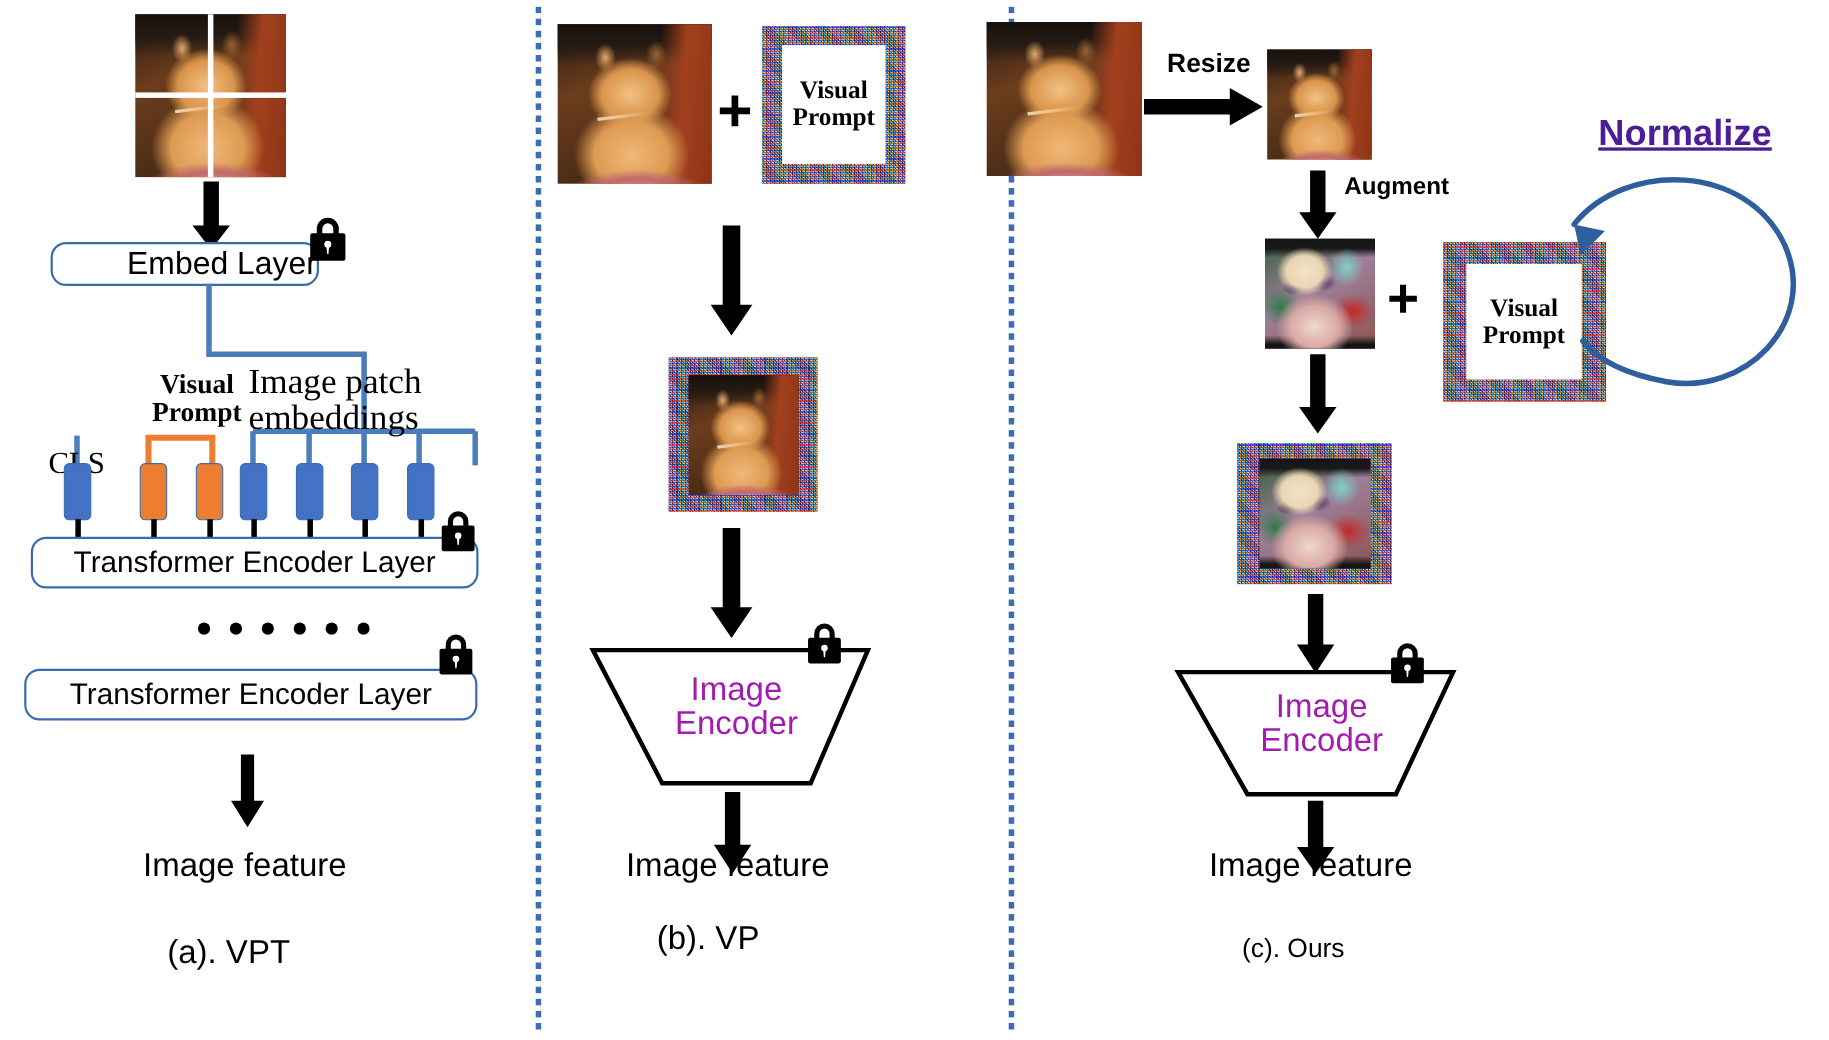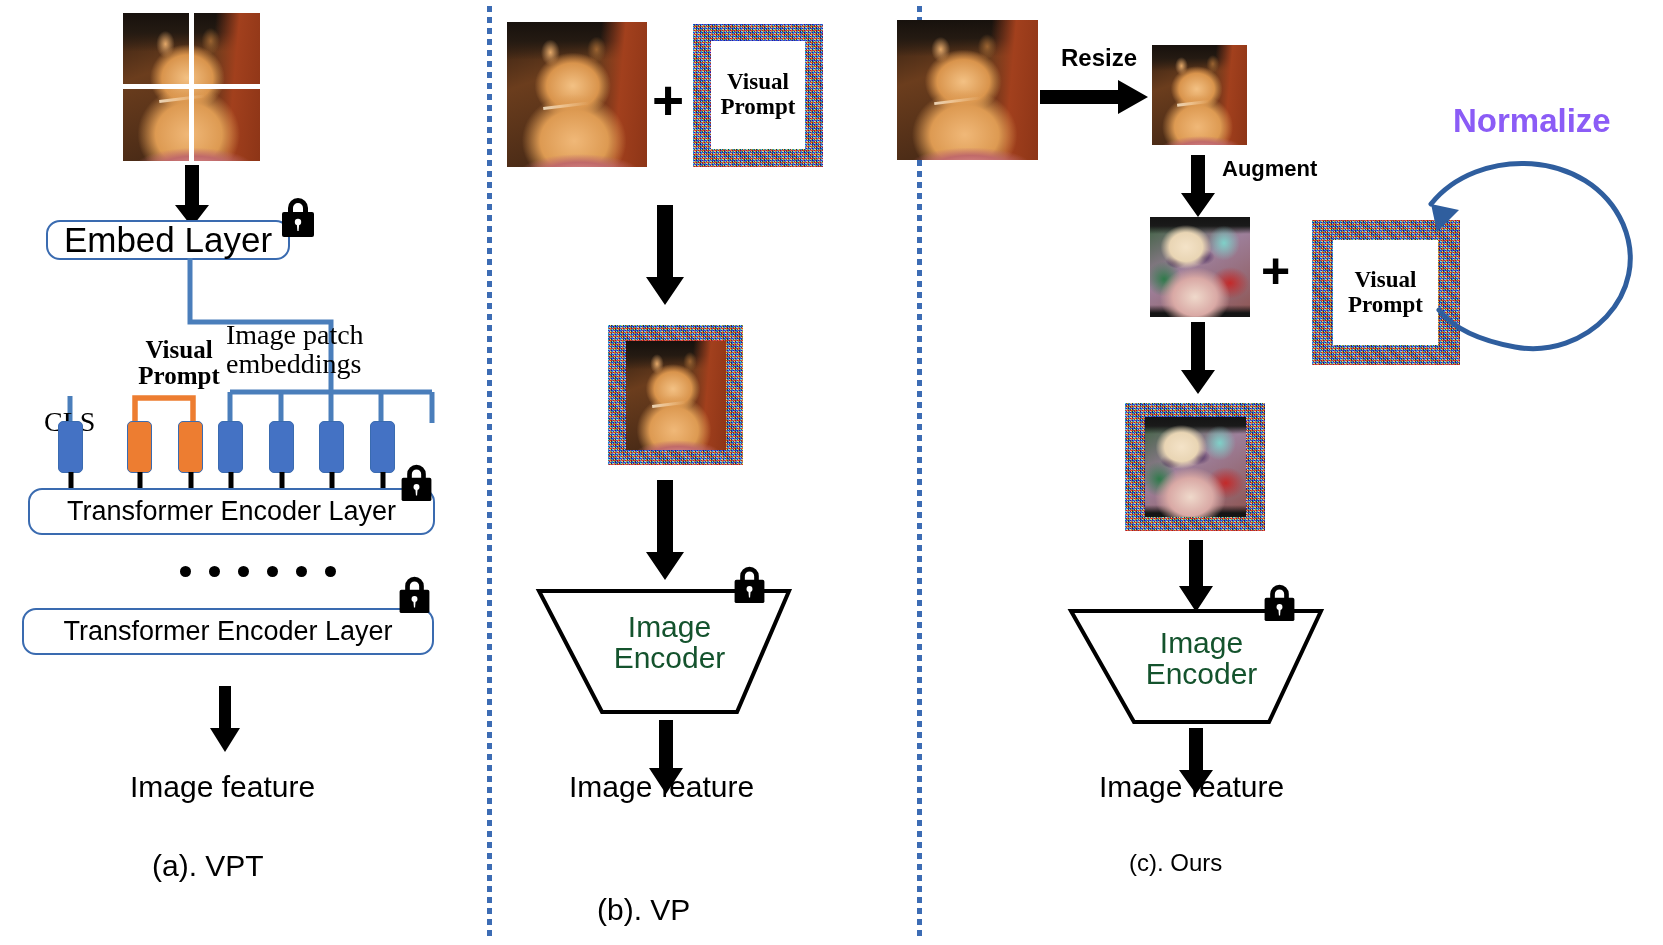--- a/index.html
+++ b/index.html
@@ -122,21 +122,21 @@
     color: #000;
     white-space: nowrap;
   }
 
   
   .trap { position: absolute; }
   .trap svg { display: block; }
   .trap .lbl {
     position: absolute; left: 0; right: 0;
     text-align: center;
-    color: #14532d;
+    color: #a21caf;
     line-height: 1.02;
     pointer-events: none;
   }
 
   
   .token {
     position: absolute;
     border-radius: 5px;
     border: 1.5px solid #3a6bb0;
   }
@@ -148,22 +148,23 @@
   .txt.serif { font-family: "Liberation Serif", serif; }
   .txt.serif-b { font-family: "Liberation Serif", serif; font-weight: bold; }
   .txt.sans { font-family: "Liberation Sans", sans-serif; }
   .txt.sans-b { font-family: "Liberation Sans", sans-serif; font-weight: bold; }
   .txt.wrap { white-space: normal; line-height: 1.04; }
 
   .normalize-label {
     position: absolute;
     font-family: "Liberation Sans", sans-serif;
     font-weight: bold;
-    color: #8b5cf6;
+    color: #4c1d95;
     white-space: nowrap;
+    text-decoration: underline;
   }
 
   .dots { position: absolute; display: flex; gap: 18px; }
   .dots i { width: 11px; height: 11px; border-radius: 50%; background: #000; display: block; }
 
   .plus {
     position: absolute;
     font-family: "Liberation Sans", sans-serif;
     font-weight: bold;
     color: #000;
@@ -184,21 +185,21 @@
     <div class="abs" style="left:123px;top:13px;width:137px;height:148px;">
       <div class="cat" style="position:absolute;inset:0;"></div>
       <div class="abs" style="left:66px;top:0;width:5px;height:148px;background:#ffffff;"></div>
       <div class="abs" style="left:0;top:71px;width:137px;height:5px;background:#ffffff;"></div>
     </div>
 
     <svg class="abs" style="left:170px;top:165px;" width="44" height="62" viewBox="0 0 44 62">
       <path d="M15 0 h14 v40 h10 L22 62 L5 40 h10 Z" fill="#000"></path>
     </svg>
 
-    <div class="roundbox" style="left:46px;top:220px;width:244px;height:40px;font-size:35px;">
+    <div class="roundbox" style="left:46px;top:220px;width:244px;height:40px;font-size:29px;justify-content:flex-end;">
       <span>Embed Layer</span>
     </div>
 
     <svg class="abs" style="left:276px;top:193px;" width="44" height="46" viewBox="0 0 44 46">
       <path d="M12 20 v-5 a10 10 0 0 1 20 0 v5 h-5 v-5 a5 5 0 0 0 -10 0 v5 Z" fill="#000"></path>
       <rect x="6" y="19" width="32" height="25" rx="2" fill="#000"></rect>
       <circle cx="22" cy="29" r="3.2" fill="#fff"></circle>
       <path d="M20.7 30 h2.6 l-0.7 8 h-1.2 Z" fill="#fff"></path>
     </svg>
 
@@ -222,21 +223,21 @@
       <path d="M10 34 V6 H68 V34" stroke="#ed7d31" stroke-width="5.5" fill="none"></path>
     </svg>
 
     <div class="txt serif" style="left:44px;top:378px;font-size:28px;margin-top:28px;">CLS</div>
 
     <div class="txt serif-b wrap" style="left:124px;top:337px;width:110px;font-size:25px;text-align:center;">
       <div>Visual</div>
       <div>Prompt</div>
     </div>
 
-    <div class="txt serif wrap" style="left:226px;top:320px;width:200px;font-size:28px;text-align:left;">
+    <div class="txt serif wrap" style="left:226px;top:330px;width:200px;font-size:32px;text-align:left;">
       <div>Image patch</div>
       <div>embeddings</div>
     </div>
 
     <div class="token blue" style="left:58px;top:421px;width:25px;height:52px;"></div>
     <div class="token orange" style="left:127px;top:421px;width:25px;height:52px;"></div>
     <div class="token orange" style="left:178px;top:421px;width:25px;height:52px;"></div>
     <div class="token blue" style="left:218px;top:421px;width:25px;height:52px;"></div>
     <div class="token blue" style="left:269px;top:421px;width:25px;height:52px;"></div>
     <div class="token blue" style="left:319px;top:421px;width:25px;height:52px;"></div>
@@ -332,21 +333,21 @@
       <circle cx="22" cy="29" r="3.2" fill="#fff"></circle>
       <path d="M20.7 30 h2.6 l-0.7 8 h-1.2 Z" fill="#fff"></path>
     </svg>
 
     <svg class="abs" style="left:158px;top:720px;" width="44" height="74" viewBox="0 0 44 74">
       <path d="M14 0 h14 v48 h10 L21 74 L4 48 h10 Z" fill="#000"></path>
     </svg>
 
     <div class="txt sans" style="left:82px;top:770px;font-size:30px;">Image feature</div>
 
-    <div class="txt sans" style="left:110px;top:893px;font-size:30px;">(b). VP</div>
+    <div class="txt sans" style="left:110px;top:837px;font-size:30px;">(b). VP</div>
   </div>
 
   <div class="abs" style="left:917px;top:0;width:746px;height:945px;">
 
     <div class="cat" style="position:absolute;left:-20px;top:20px;width:141px;height:140px;"></div>
 
     <div class="txt sans-b" style="left:144px;top:44px;font-size:24px;">Resize</div>
     <svg class="abs" style="left:123px;top:80px;" width="110" height="34" viewBox="0 0 110 34">
       <path d="M0 10 H78 V0 L108 17 L78 34 V24 H0 Z" fill="#000"></path>
     </svg>

